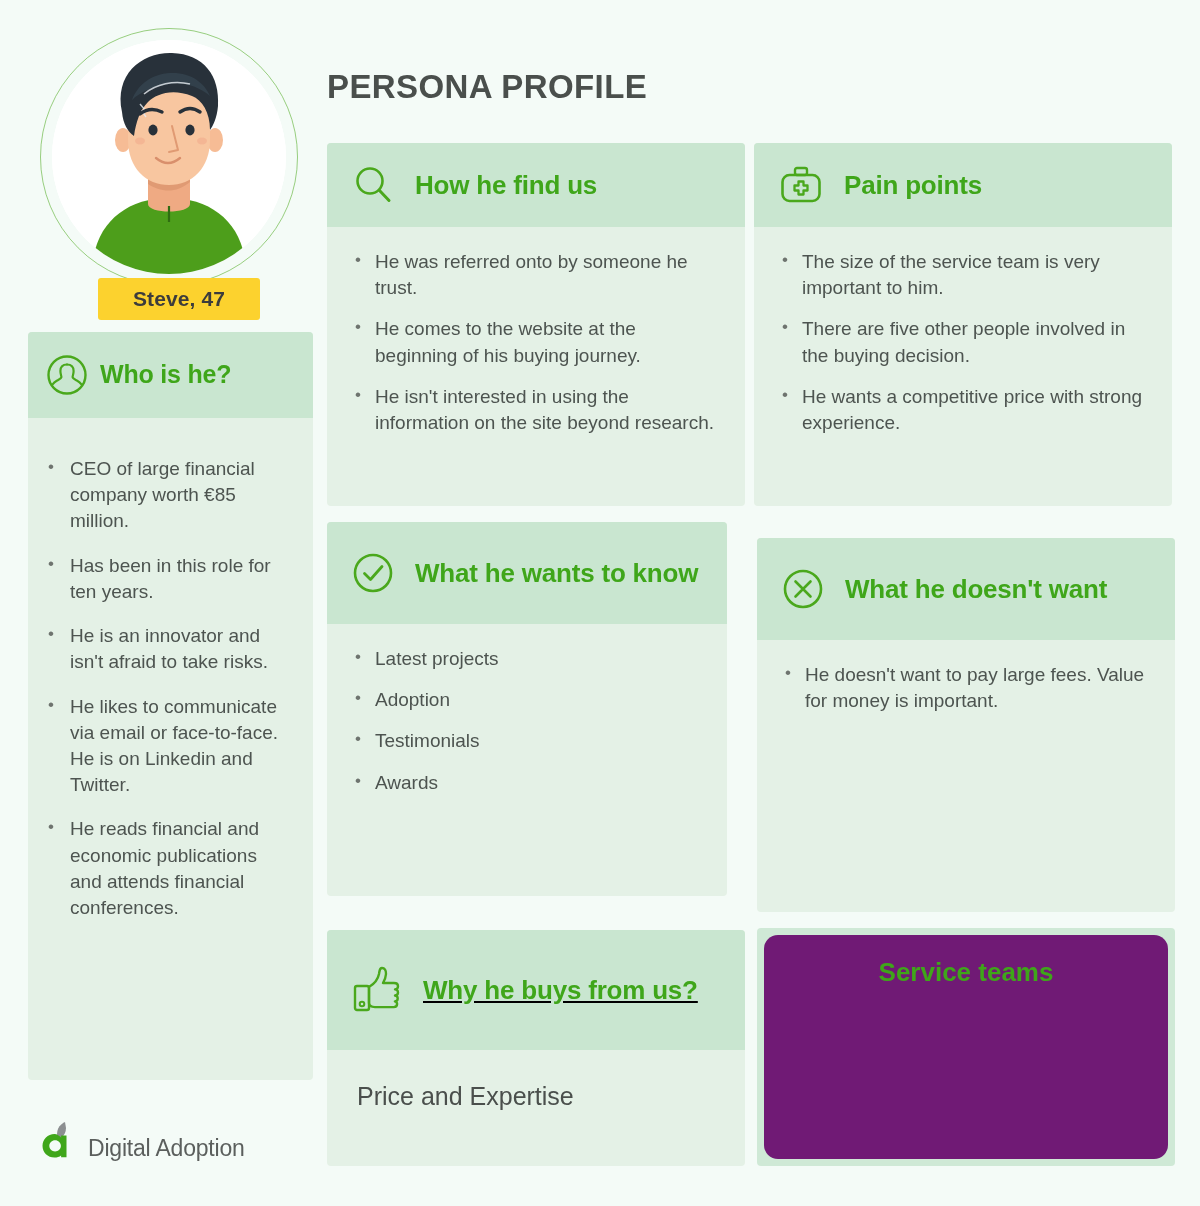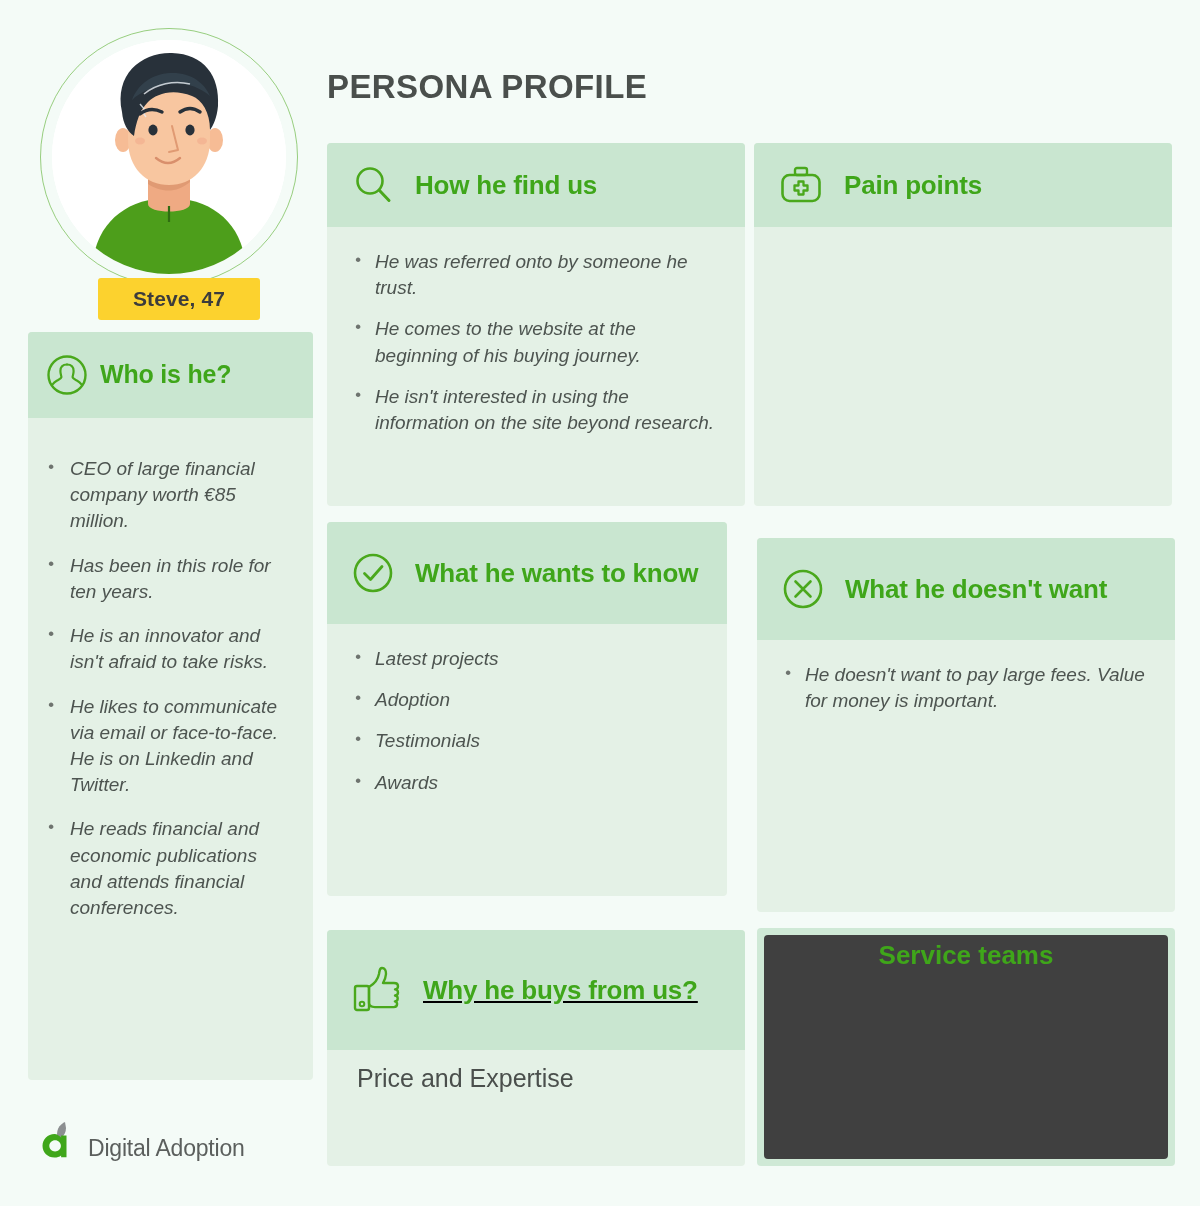--- a/index.html
+++ b/index.html
@@ -67,21 +67,21 @@
   .card-head.tall { min-height: 102px; }
   .card-title {
     color: #3fa61a;
     font-size: 26px;
     font-weight: 700;
     line-height: 1.25;
     letter-spacing: -.2px;
   }
   .card-body { padding: 22px 26px 26px 26px; }
 
-  ul.bullets { list-style: none; font-style: italic; }
+  ul.bullets { list-style: none; }
   ul.bullets li {
     position: relative;
     padding-left: 22px;
     margin-bottom: 15px;
     color: #4d5450;
     font-size: 19px;
     line-height: 1.38;
   }
   ul.bullets li:last-child { margin-bottom: 0; }
   ul.bullets li:before {
@@ -121,36 +121,36 @@
   #cell-wants  { left: 327px;  top: 522px; width: 400px; height: 374px; }
   #cell-notwant{ left: 757px;  top: 538px; width: 418px; height: 374px; }
   #cell-why    { left: 327px;  top: 930px; width: 418px; height: 236px; }
   #cell-teams  { left: 757px;  top: 928px; width: 418px; height: 238px; }
 
   #cell-find .card, #cell-pain .card,
   #cell-wants .card, #cell-notwant .card,
   #cell-why .card { width: 100%; height: 100%; }
 
   #cell-why .card-head { min-height: 120px; text-decoration: underline; }
-  #cell-why .card-body { padding: 14px 30px; }
+  #cell-why .card-body { padding: 32px 30px; }
   .plain-text { color: #4a4f4c; font-size: 25px; }
 
   
   .teams-frame {
     width: 100%; height: 100%;
     background: #cfe9d6;
     border-radius: 4px;
     padding: 7px;
   }
   .teams-inner {
     width: 100%; height: 100%;
-    background: #404040;
-    border-radius: 4px;
+    background: #701a75;
+    border-radius: 14px;
     display: flex; justify-content: center;
-    padding-top: 5px;
+    padding-top: 22px;
   }
   .teams-title {
     color: #3fa61a; font-size: 26px; font-weight: 700;
   }
 
   
   .icon { flex: 0 0 auto; display: block; }
 
   
   .logo {
@@ -259,20 +259,27 @@
   <div class="grid-cell" id="cell-pain">
     <div class="card">
       <div class="card-head">
         <svg class="icon" width="46" height="44" viewBox="0 0 46 44">
           <rect x="17" y="5" width="12" height="7" rx="2" fill="none" stroke="#4aa81c" stroke-width="2.4"></rect>
           <rect x="4.5" y="12" width="37" height="26" rx="7" fill="none" stroke="#4aa81c" stroke-width="2.6"></rect>
           <path d="M20.5 18.5 h5 v4 h4 v5 h-4 v4 h-5 v-4 h-4 v-5 h4 z" fill="none" stroke="#4aa81c" stroke-width="2.3" stroke-linejoin="round"></path>
         </svg>
         <div class="card-title">Pain points</div>
       </div>
+      <div class="card-body">
+        <ul class="bullets">
+          <li>The size of the service team is very important to him.</li>
+          <li>There are five other people involved in the buying decision.</li>
+          <li>He wants a competitive price with strong experience.</li>
+        </ul>
+      </div>
     </div>
   </div>
 
   <div class="grid-cell" id="cell-wants">
     <div class="card">
       <div class="card-head tall">
         <svg class="icon" width="44" height="44" viewBox="0 0 44 44">
           <circle cx="22" cy="22" r="18" fill="none" stroke="#4aa81c" stroke-width="2.6"></circle>
           <path d="M13.5 22.5 l6 6 l11.5 -13" fill="none" stroke="#4aa81c" stroke-width="2.8" stroke-linecap="round" stroke-linejoin="round"></path>
         </svg>

